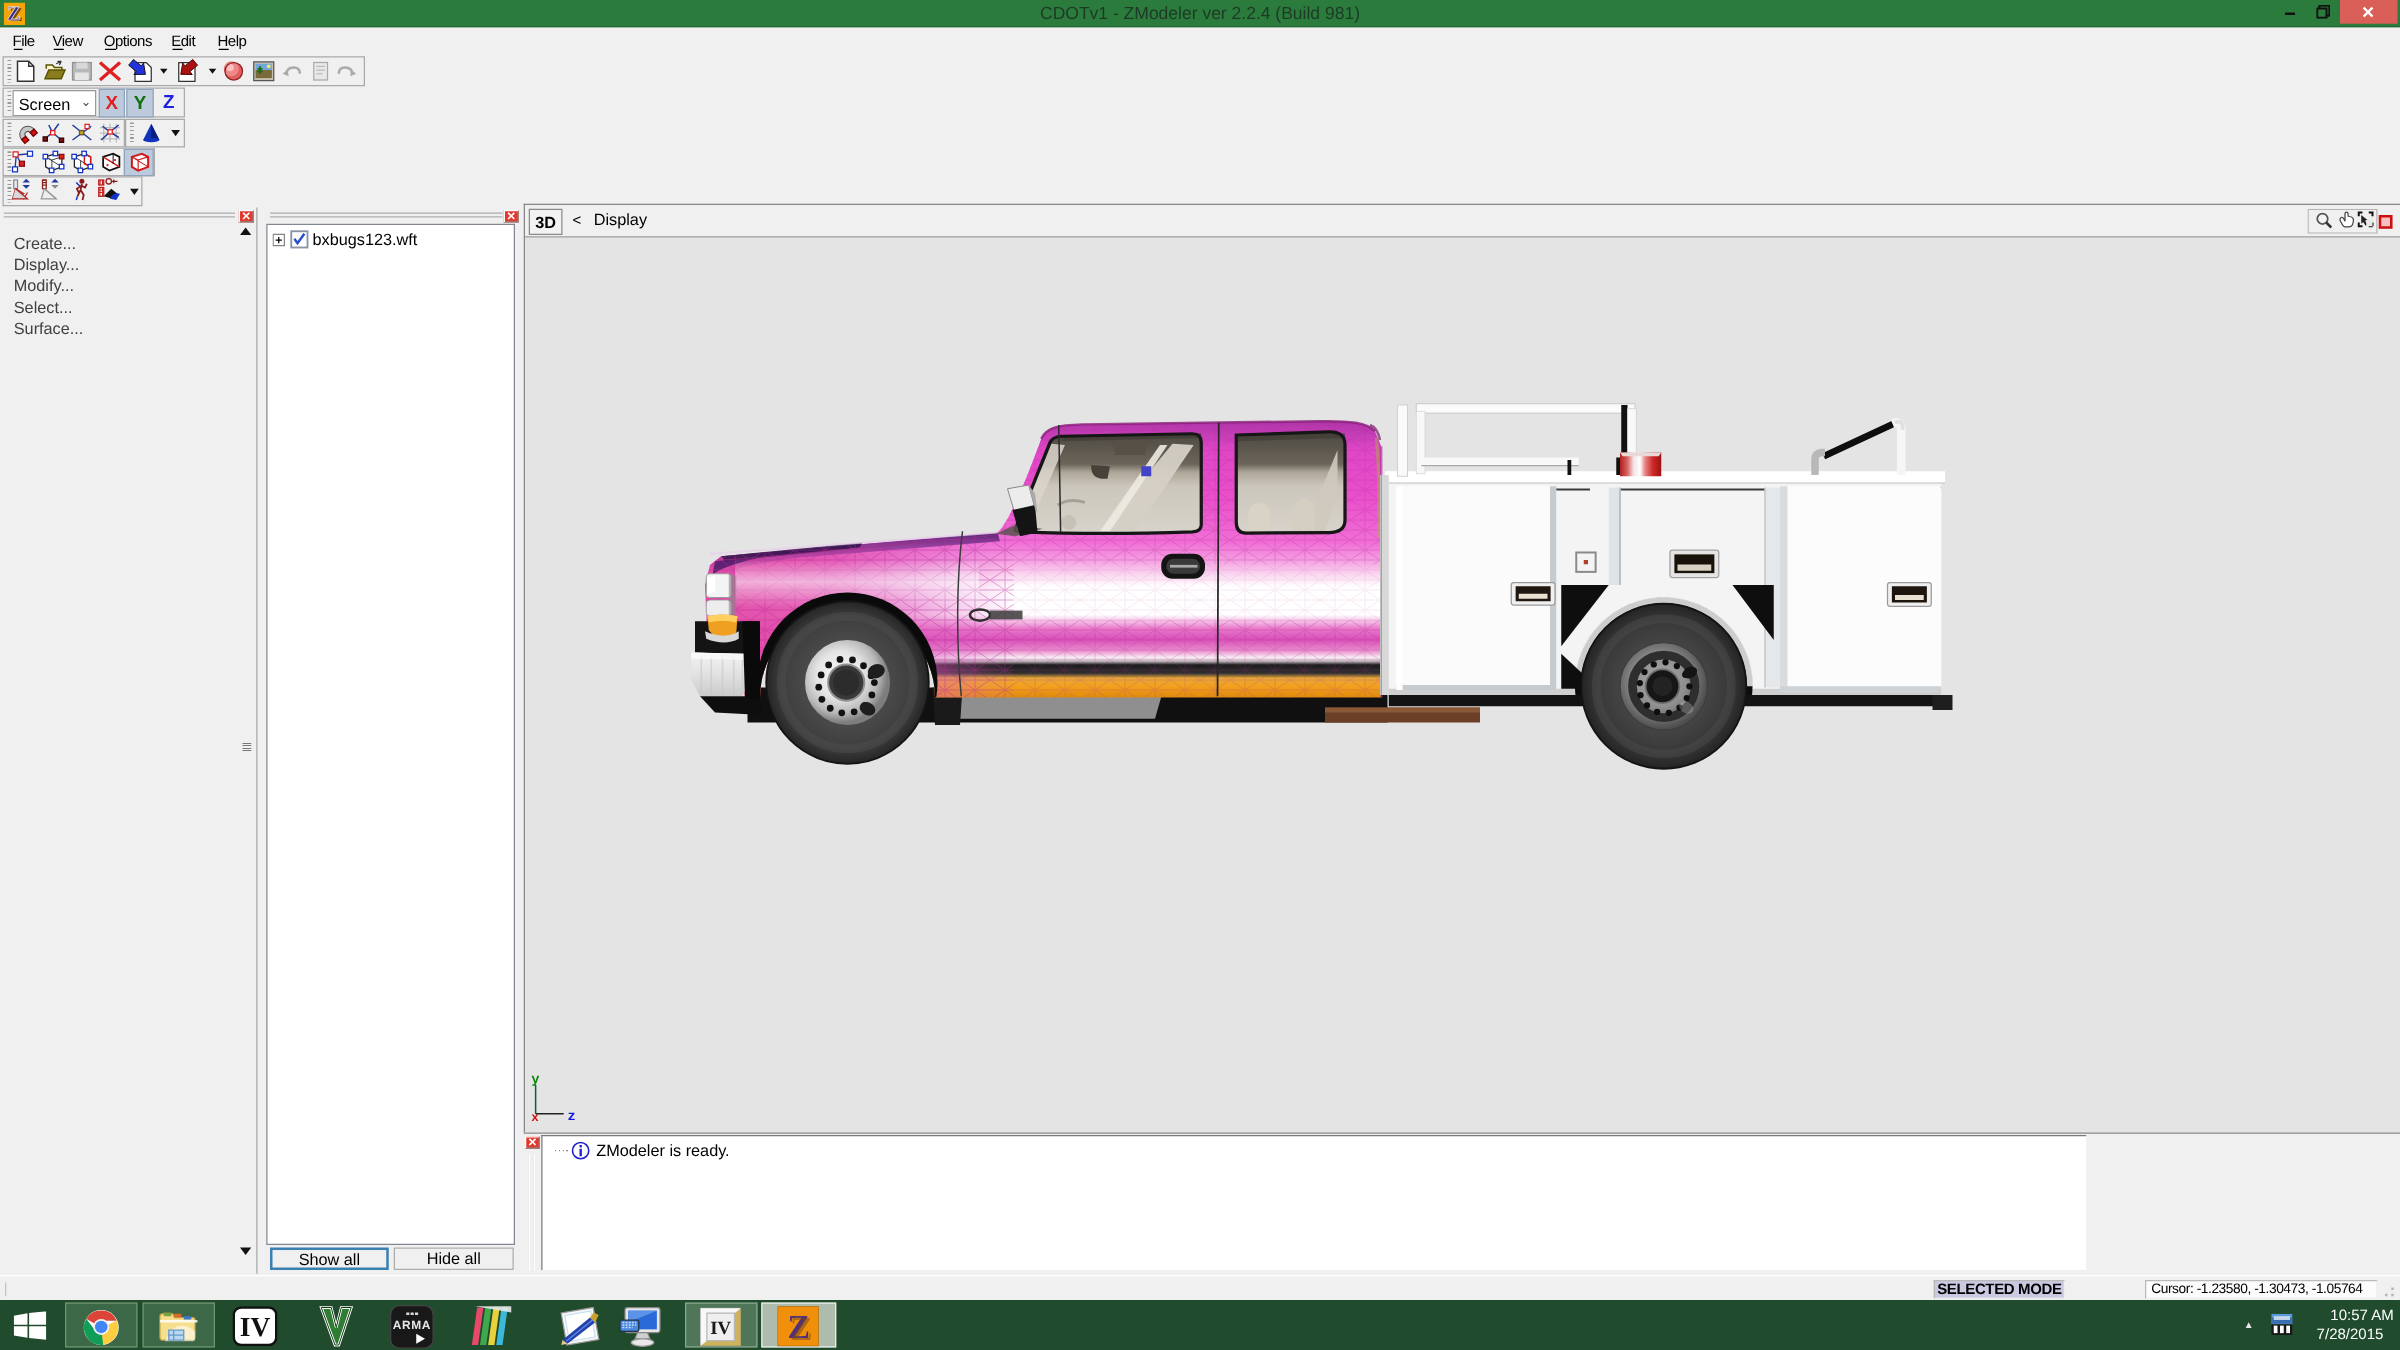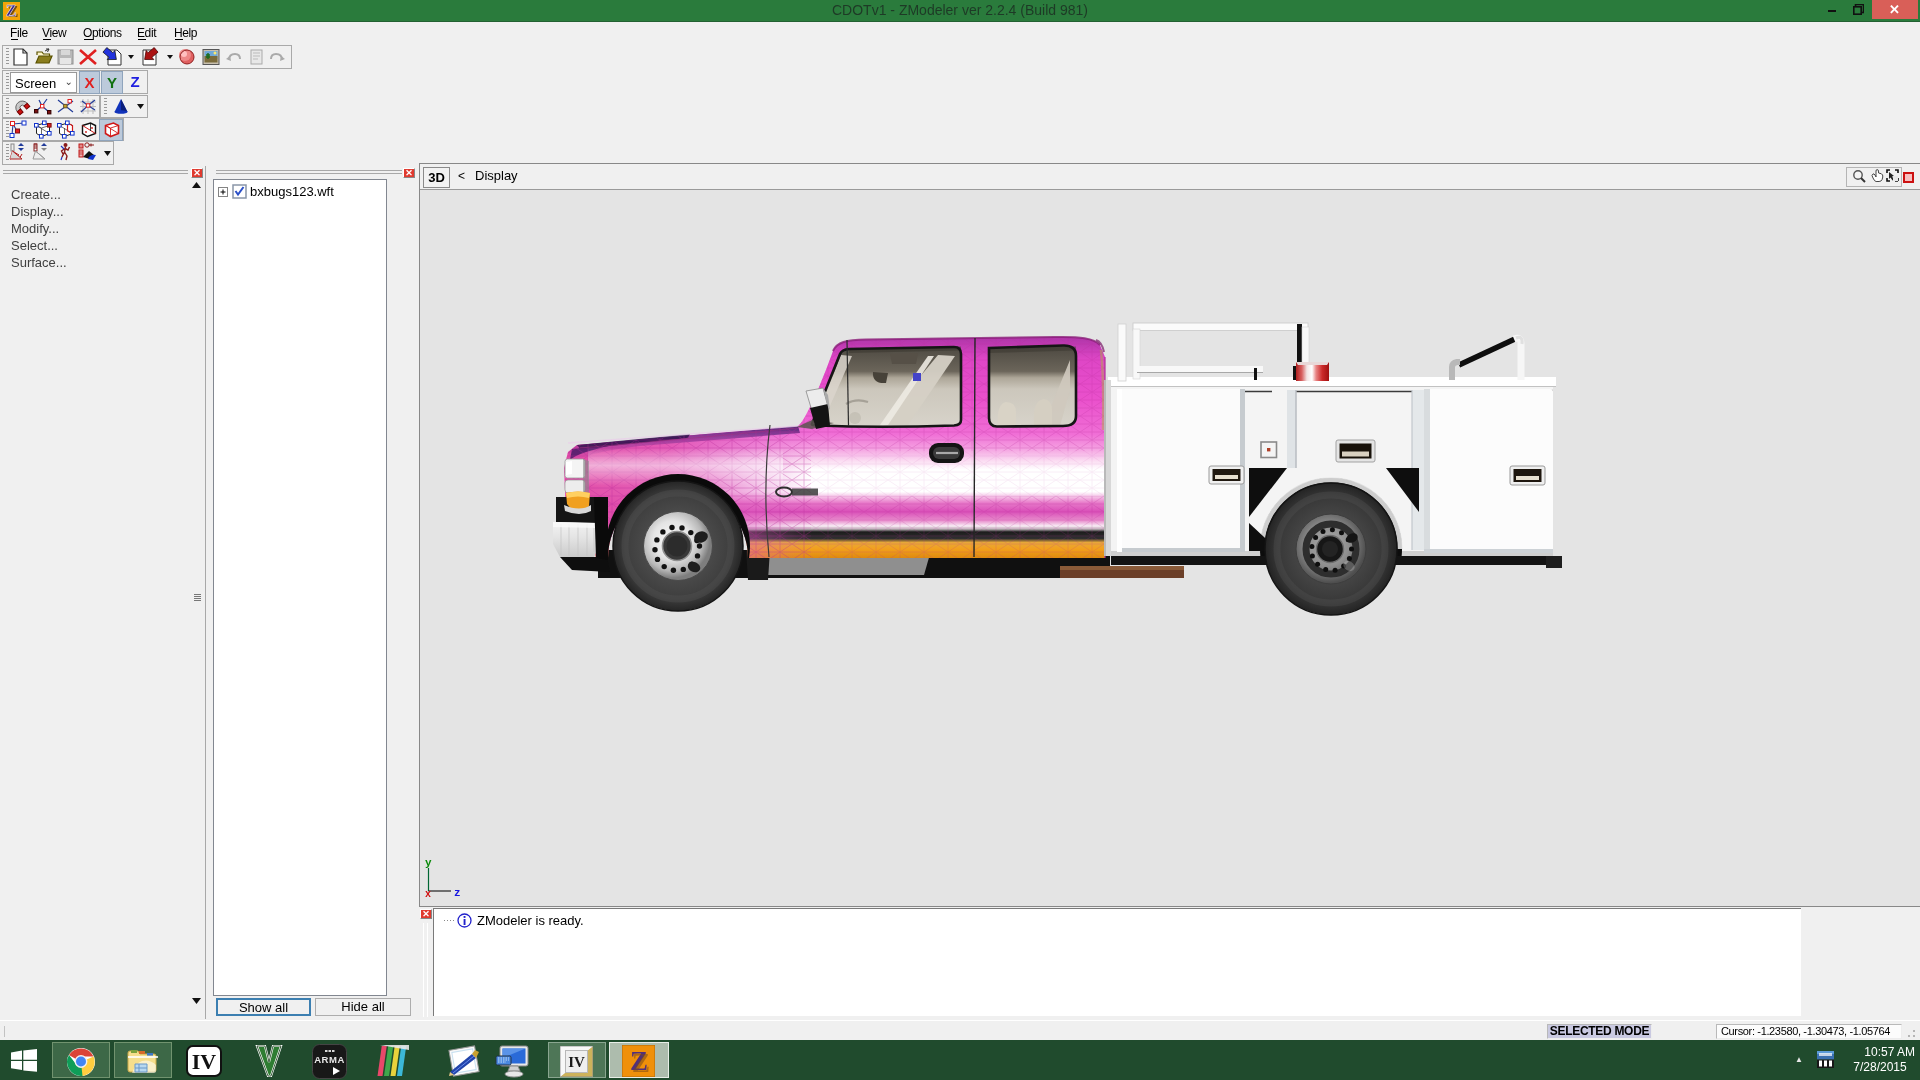--- a/index.html
+++ b/index.html
@@ -18,30 +18,30 @@
 #toolzone{position:absolute;left:0;top:44px;width:1748px;height:122px;background:#F0F0F0;}
 .tband{position:absolute;border:1px solid #A9A9A9;background:#F0F0F0;}
 .grip{position:absolute;width:3px;background-image:repeating-linear-gradient(to bottom,#999 0,#999 1px,transparent 1px,transparent 3px);}
 
 #cmdpanel{position:absolute;left:0;top:166px;width:205px;height:853px;background:#F0F0F0;}
 #cmdpanel .items{position:absolute;left:11px;top:20px;font-size:13px;color:#404040;line-height:17px;}
 .hgrip{position:absolute;height:1px;background:#fff;border-top:1px solid #A8A8A8;}
 .redx{position:absolute;width:12px;height:10px;background:#E03A2F;border:1px solid #888;border-top-color:#fff;border-left-color:#fff;color:#fff;font-size:9px;line-height:8px;text-align:center;font-weight:bold;}
 
 #treepanel{position:absolute;left:207px;top:166px;width:212px;height:853px;background:#F0F0F0;}
-#treebox{position:absolute;left:6px;top:13px;width:174px;height:817px;background:#fff;border:1px solid #828790;}
+#treebox{position:absolute;left:6px;top:13px;width:199px;height:817px;background:#fff;border:1px solid #828790;}
 .btn{position:absolute;height:18px;background:#F0F0F0;border:1px solid #ADADAD;font-size:13px;text-align:center;line-height:16px;color:#000;}
 
 #viewport{position:absolute;left:419px;top:163px;width:1501px;height:743px;background:#E4E4E4;border-left:1px solid #888;border-top:1px solid #888;}
 #vphead{position:absolute;left:420px;top:164px;width:1500px;height:26px;background:#F0F0F0;border-bottom:1px solid #9A9A9A;}
 #btn3d{position:absolute;left:3px;top:3px;width:27px;height:21px;border:1px solid #8A8A8A;background:#F2F2F2;font-weight:bold;font-size:13px;text-align:center;line-height:19px;}
 #vpcanvas{position:absolute;left:421px;top:191px;width:1499px;height:715px;background:#E4E4E4;}
 
 #msgpanel{position:absolute;left:419px;top:906px;width:1501px;height:113px;background:#F0F0F0;border-top:1px solid #888;}
-#msgbox{position:absolute;left:433px;top:908px;width:1368px;height:108px;background:#fff;border-top:1px solid #7A7A7A;border-left:1px solid #7A7A7A;}
+#msgbox{position:absolute;left:433px;top:908px;width:1236px;height:108px;background:#fff;border-top:1px solid #7A7A7A;border-left:1px solid #7A7A7A;}
 
 #statusbar{position:absolute;left:0;top:1020px;width:1920px;height:20px;background:#F0F0F0;border-top:1px solid #fff;font-size:13px;}
 .scell{position:absolute;top:3px;height:15px;border:1px solid #B9B9B9;border-bottom-color:#EDEDED;border-right-color:#EDEDED;line-height:13px;text-align:center;}
 
 #taskbar{position:absolute;left:0;top:1040px;width:1920px;height:40px;background:#204B2D;}
 .ttile{position:absolute;top:2px;width:58px;height:36px;}
 </style>
 </head>
 <body>
 <div id="titlebar"></div>

